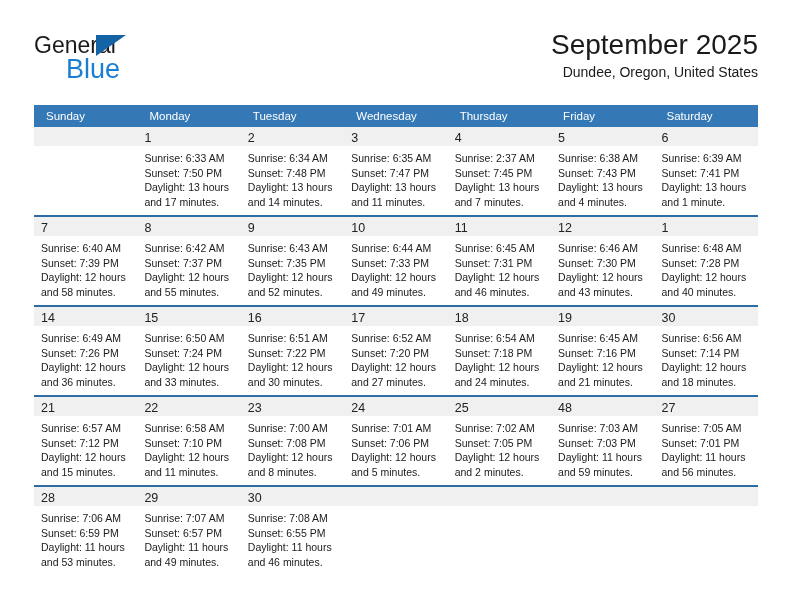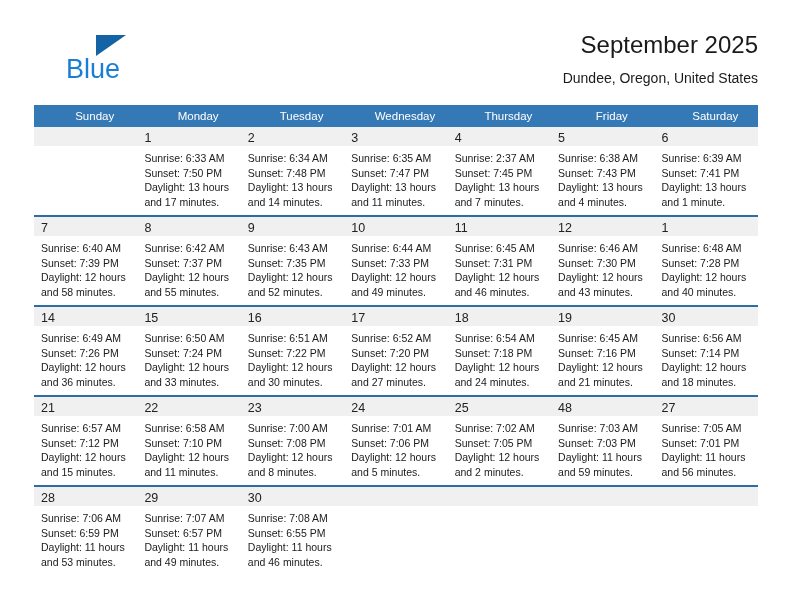--- a/index.html
+++ b/index.html
@@ -67,50 +67,49 @@
     line-height: 26px;
   }
 
   .title-block {
     position: absolute;
     right: 0;
     top: 0;
     text-align: right;
   }
   .cal-title {
-    font-size: 24px;
+    font-size: 28px;
     color: #1a1a1a;
     line-height: 34px;
     white-space: nowrap;
   }
   .cal-subtitle {
     font-size: 14px;
     color: #1a1a1a;
     line-height: 20px;
-    margin-top: 6px;
     white-space: nowrap;
   }
 
   
   .calendar {
     position: absolute;
     left: 34px;
     top: 105px;
     width: 724px;
     border-collapse: collapse;
     table-layout: fixed;
   }
 
   .calendar th {
     background: #3478b5;
     color: #ffffff;
     font-size: 11.5px;
     font-weight: normal;
-    text-align: center;
-    padding: 5px 0 5px 18px;
+    text-align: left;
+    padding: 5px 0 5px 12px;
     height: 10px;
     border: none;
   }
 
   .week-row td {
     vertical-align: top;
     padding: 0;
     border: none;
     border-top: 2px solid #2e6da4;
     height: 88px;
@@ -151,20 +150,21 @@
   }
 </style>
 </head>
 <body>
 
 <div class="page">
 
   <div class="header">
 
     <div class="logo">
+      <span class="logo-general">General</span>
       <span class="logo-triangle"></span>
       <span class="logo-blue">Blue</span>
     </div>
 
     <div class="title-block">
       <div class="cal-title">September 2025</div>
       <div class="cal-subtitle">Dundee, Oregon, United States</div>
     </div>
 
   </div>

